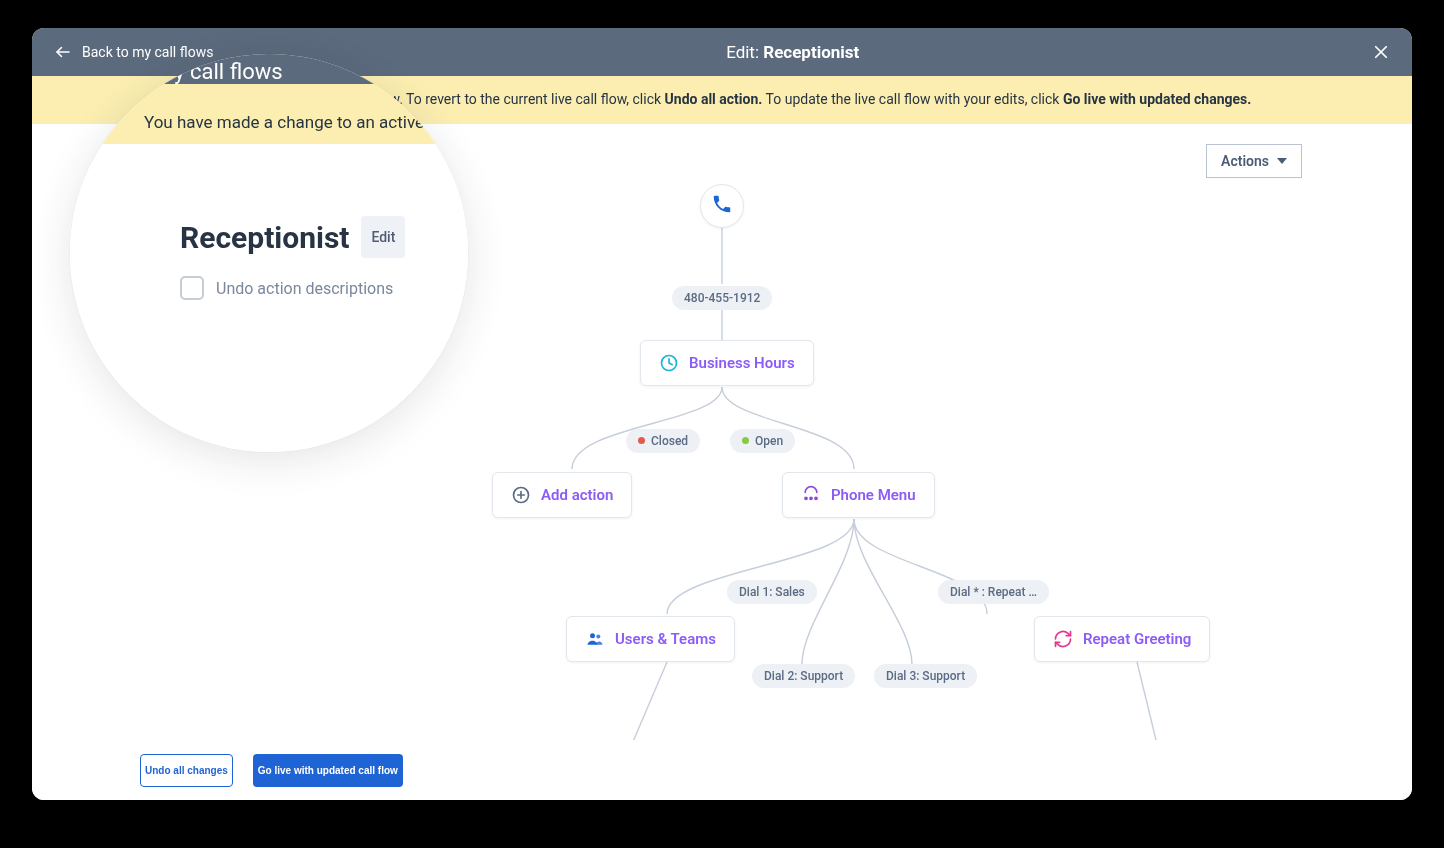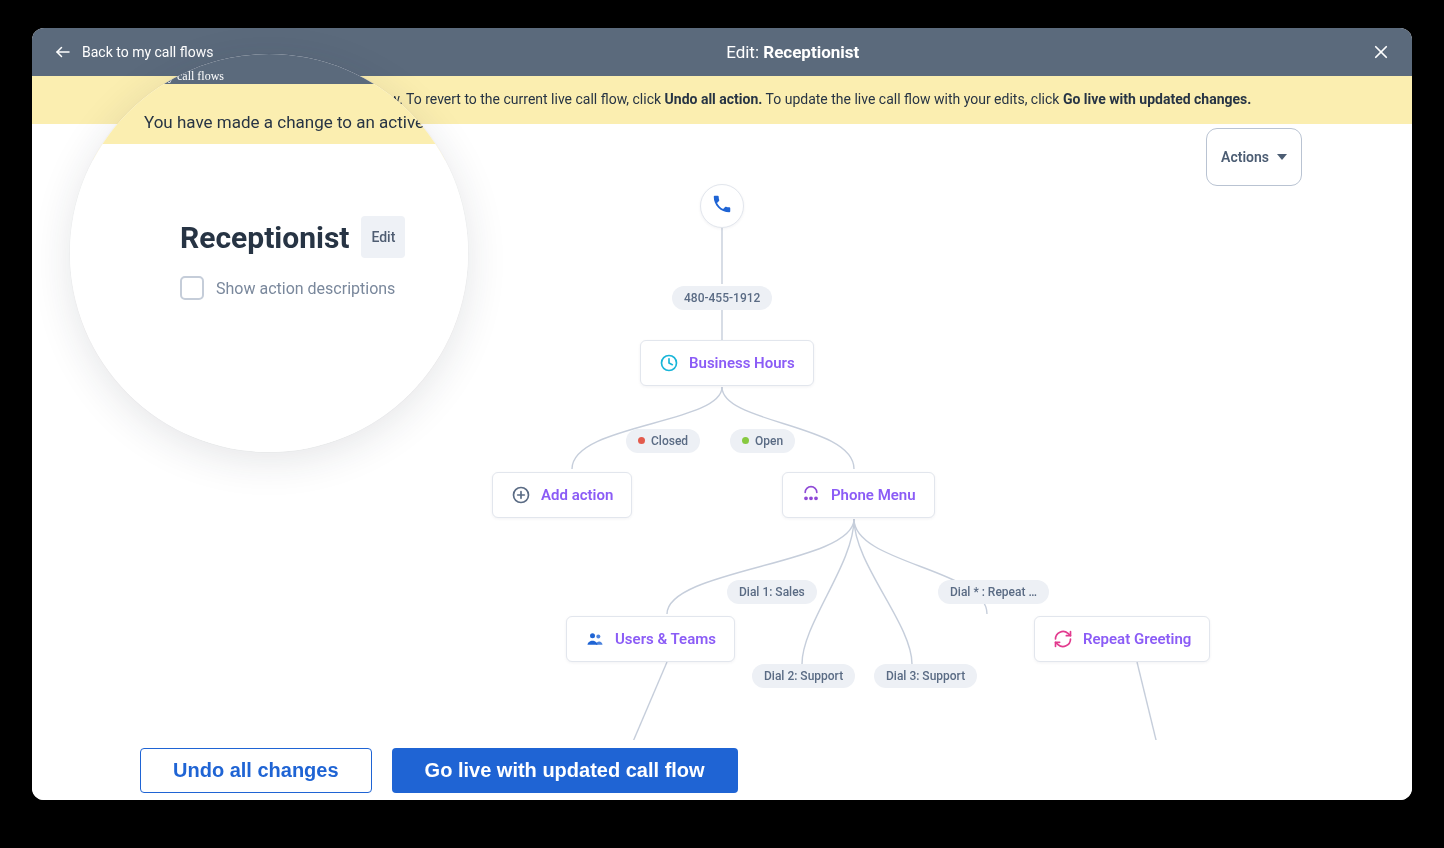--- a/index.html
+++ b/index.html
@@ -55,28 +55,28 @@
   
   .content {
     position:relative;
     height: calc(100% - 48px - 48px - 60px);
     background:#fff;
     overflow:hidden;
   }
   
   .actions-btn {
     position:absolute;
-    top:4px; right:110px;
+    top:20px; right:110px;
     border:1px solid #b9c3d2;
-    border-radius:11px;
+    border-radius:0;
     background:#fff;
     color:#4c5d73;
     font-size:14px;
     font-weight:600;
-    padding:20px 14px;
+    padding:8px 14px;
     display:flex;align-items:center;gap:8px;
     cursor:pointer;
   }
   .actions-btn .caret {
     width:0;height:0;border-left:5px solid transparent;border-right:5px solid transparent;border-top:6px solid #4c5d73;
   }
   
   .canvas {
     position:absolute;
     inset:0;
@@ -127,24 +127,23 @@
     left:38px; top:26px;
     width:398px;height:398px;
     border-radius:50%;
     background:#fff;
     box-shadow:0 8px 40px rgba(30,40,60,.12), 0 0 0 1px rgba(0,0,0,0.02);
     overflow:hidden;
     z-index:50;
   }
   .mag-header-strip {
     position:absolute; left:0; right:0; top:0; height:30px;
-    background:#5b6a7c; color:#fff; font-size:12px;
+    background:#5b6a7c; color:#fff; font-size:22px;
     display:flex;align-items:flex-end;justify-content:flex-start;
     padding-left:92px;
-    font-family:Liberation Serif, serif;
   }
   .mag-banner-strip {
     position:absolute; left:0; right:0; top:30px; height:76px;
     background:#fbeeb0; color:#273444; font-size:17px;
     display:flex;align-items:center;
     padding:0 36px 0 74px;
     white-space:nowrap;
     overflow:hidden;
   }
   .mag-body {
@@ -176,22 +175,22 @@
   }
   
   .footer {
     position:absolute;
     left:0;right:0;bottom:0;height:60px;
     background:#fff;
     padding:0 108px;
     display:flex;align-items:center;gap:20px;
   }
   .btn {
-    font-size:20px;font-weight:600;
-    padding:10px 32px;border-radius:4px;cursor:pointer;
+    font-size:10px;font-weight:600;
+    padding:10px 4px;border-radius:4px;cursor:pointer;
     border:1px solid transparent;
   }
   .btn-outline {
     background:#fff;color:#1f64d4;border-color:#1f64d4;
   }
   .btn-primary {
     background:#1f64d4;color:#fff;
   }
 </style>
 </head>
@@ -355,18 +354,18 @@
       <span>ny call flows</span>
     </div>
     <div class="mag-banner-strip">
       <span>You have made a change to an active c</span>
     </div>
     <div class="mag-body">
       <span class="mag-title">Receptionist</span>
       <span class="mag-edit-badge">Edit</span>
       <div class="mag-check-row">
         <span class="mag-checkbox"></span>
-        <span class="mag-check-label">Show action descriptions</span>
+        <span class="mag-check-label">Undo action descriptions</span>
       </div>
     </div>
   </div>
 
 </div>
 
 </body></html>

